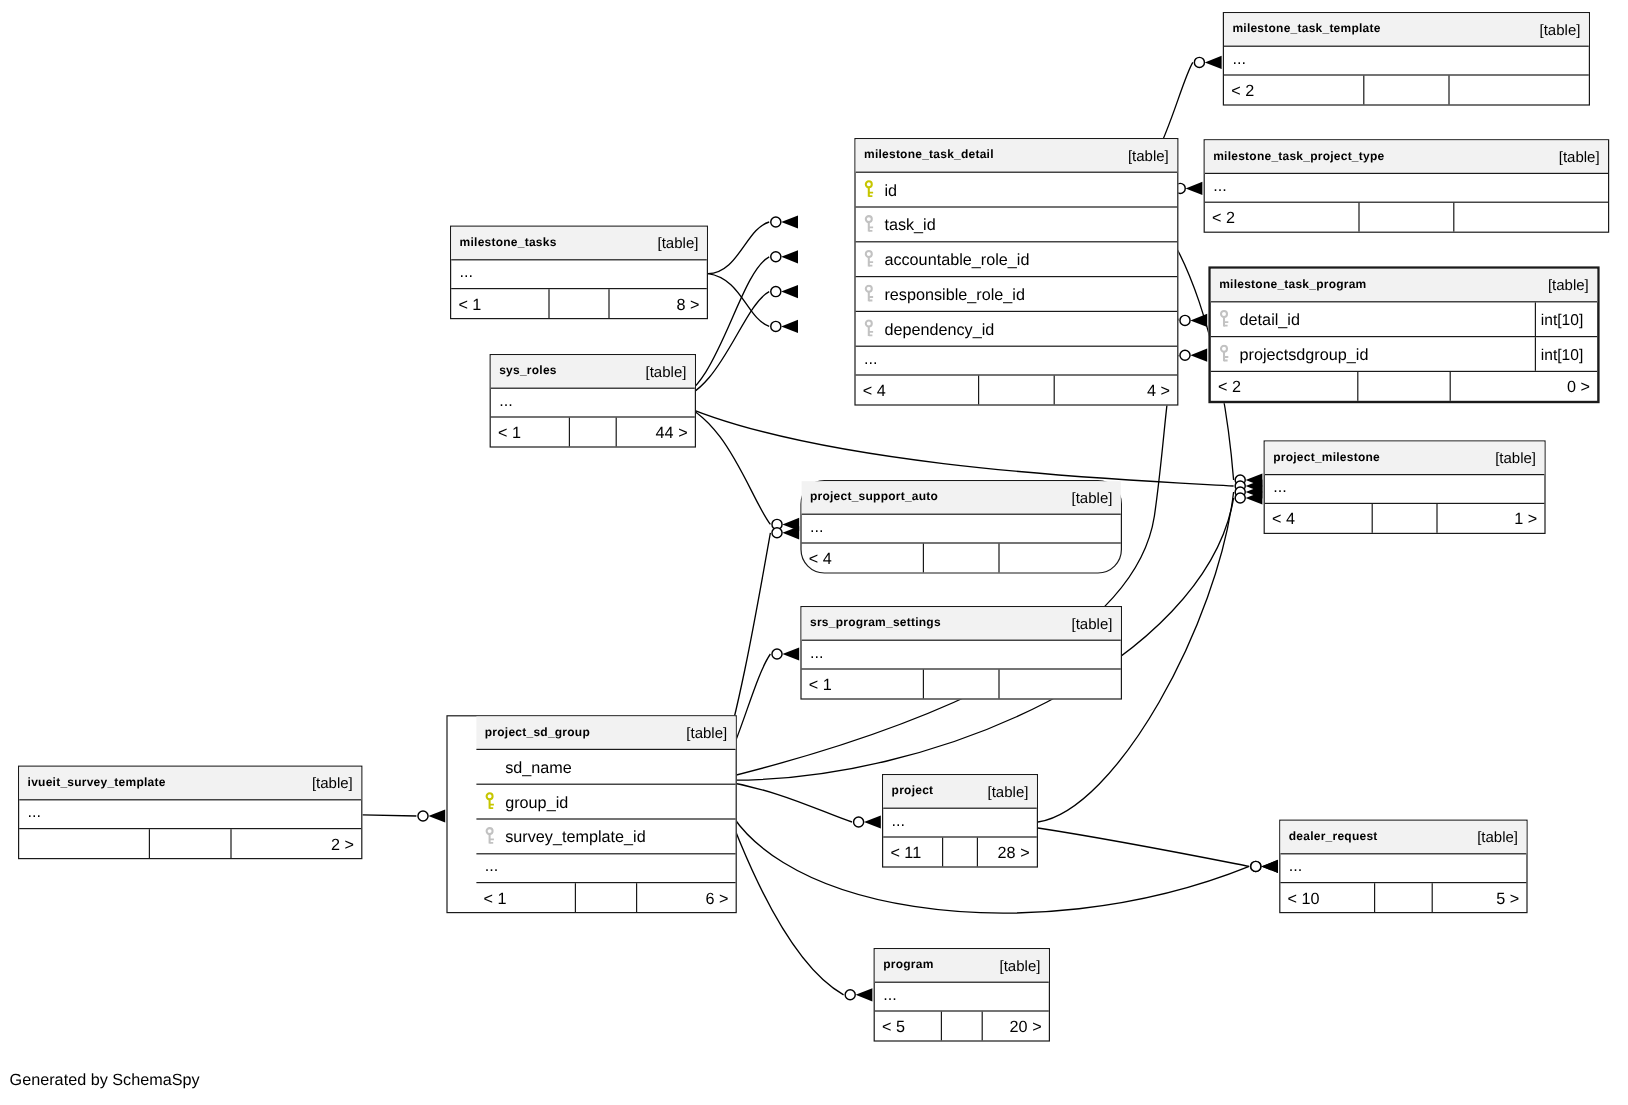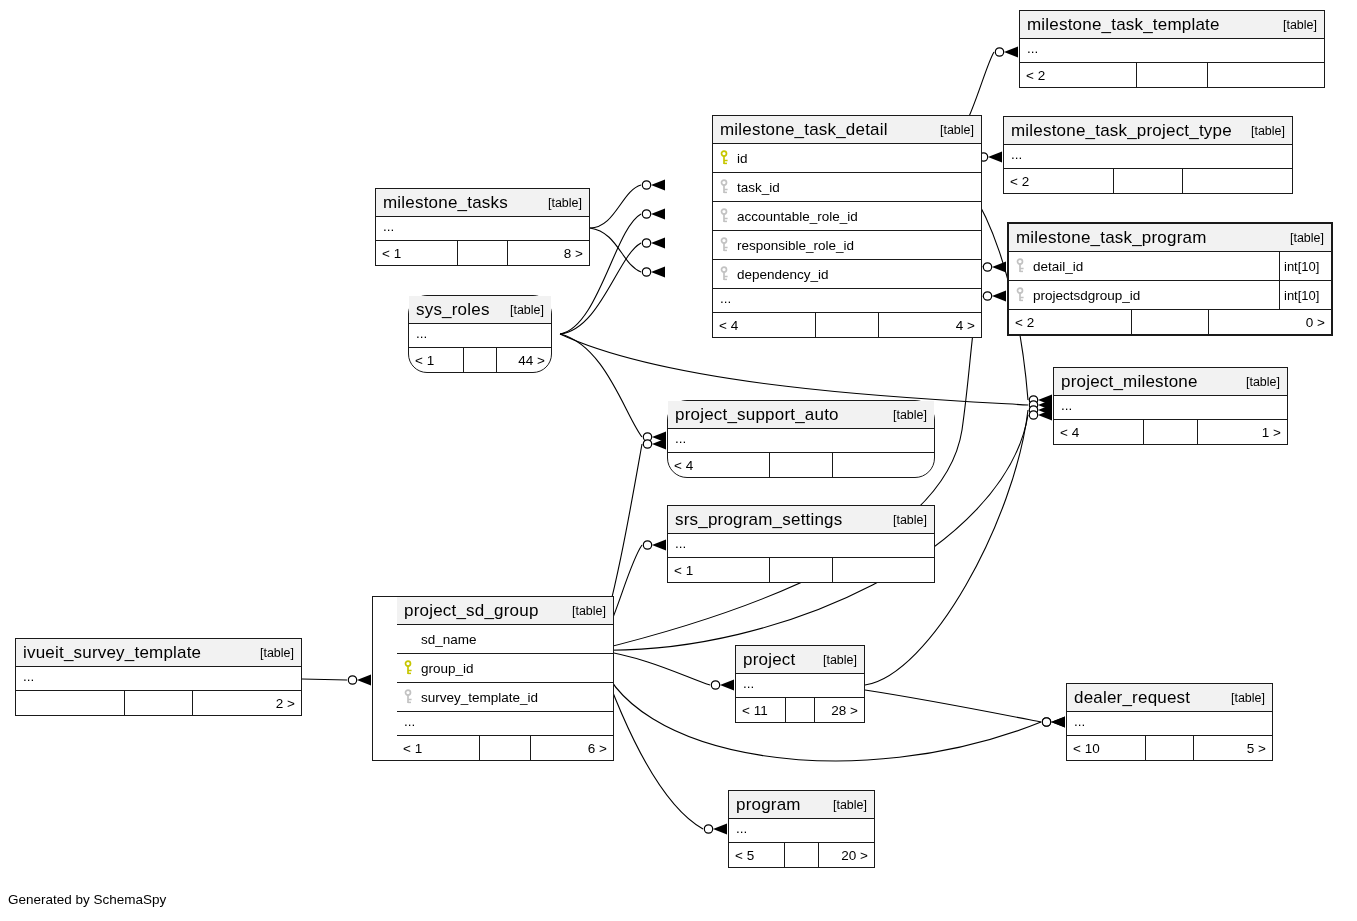--- a/index.html
+++ b/index.html
@@ -4,21 +4,21 @@
 <style>
   html,body{margin:0;padding:0;background:#fff;}
   #canvas{position:relative;width:1357px;height:921px;background:#ffffff;overflow:hidden;
           font-family:"Liberation Sans","DejaVu Sans",sans-serif;color:#000;}
   #edge-layer{position:absolute;left:0;top:0;z-index:1;}
   .table-node{position:absolute;z-index:2;background:#fff;border:1px solid #1a1a1a;
               box-sizing:border-box;font-size:13.5px;}
   .table-node.emphasized{border-width:2.5px;}
   .t-header{display:flex;align-items:center;justify-content:space-between;height:28px;
             background:#f2f2f2;border-bottom:1px solid #1a1a1a;padding:0 7px;box-sizing:border-box;}
-  .t-title{font-weight:normal;font-size:17px;letter-spacing:.2px;white-space:nowrap;}
+  .t-title{font-weight:bold;font-size:10px;letter-spacing:.2px;white-space:nowrap;}
   .t-tag{font-size:12.5px;margin-left:10px;white-space:nowrap;}
   .t-row{display:flex;align-items:center;height:29px;border-bottom:1px solid #1a1a1a;
          box-sizing:border-box;}
   .t-row:last-child,.t-footer:last-child{border-bottom:none;}
   .key-slot{width:24px;display:flex;justify-content:center;align-items:center;flex:0 0 24px;}
   .col-name{white-space:nowrap;flex:1 1 auto;}
   .col-type{flex:0 0 52px;border-left:1px solid #1a1a1a;height:100%;display:flex;
             align-items:center;padding-left:4px;box-sizing:border-box;font-size:13px;}
   .t-ellipsis{height:24px;line-height:20px;padding-left:7px;border-bottom:1px solid #1a1a1a;
               box-sizing:border-box;}
@@ -101,21 +101,21 @@
         <span class="t-title">milestone_task_template</span>
         <span class="t-tag">[table]</span>
       </div>
       <div class="t-ellipsis">...</div>
       <div class="t-footer">
         <span class="fc left">&lt; 2</span>
         <span class="fc mid"></span>
         <span class="fc right"></span>
       </div>
     </div>
-    <div class="table-node" style="left: 1003px; top: 116px; width: 290px;">
+    <div class="table-node" style="left: 1003px; top: 116px; width: 338px;">
       <div class="t-header">
         <span class="t-title">milestone_task_project_type</span>
         <span class="t-tag">[table]</span>
       </div>
       <div class="t-ellipsis">...</div>
       <div class="t-footer">
         <span class="fc left">&lt; 2</span>
         <span class="fc mid"></span>
         <span class="fc right"></span>
       </div>
@@ -227,21 +227,21 @@
         <span class="t-title">milestone_tasks</span>
         <span class="t-tag">[table]</span>
       </div>
       <div class="t-ellipsis">...</div>
       <div class="t-footer">
         <span class="fc left">&lt; 1</span>
         <span class="fc mid"></span>
         <span class="fc right">8 &gt;</span>
       </div>
     </div>
-    <div class="table-node" style="left: 408px; top: 295px; width: 144px; border-radius: 19px;">
+    <div class="table-node" style="left: 408px; top: 295px; width: 172px;">
       <div class="t-header">
         <span class="t-title">sys_roles</span>
         <span class="t-tag">[table]</span>
       </div>
       <div class="t-ellipsis">...</div>
       <div class="t-footer">
         <span class="fc left">&lt; 1</span>
         <span class="fc mid"></span>
         <span class="fc right">44 &gt;</span>
       </div>

